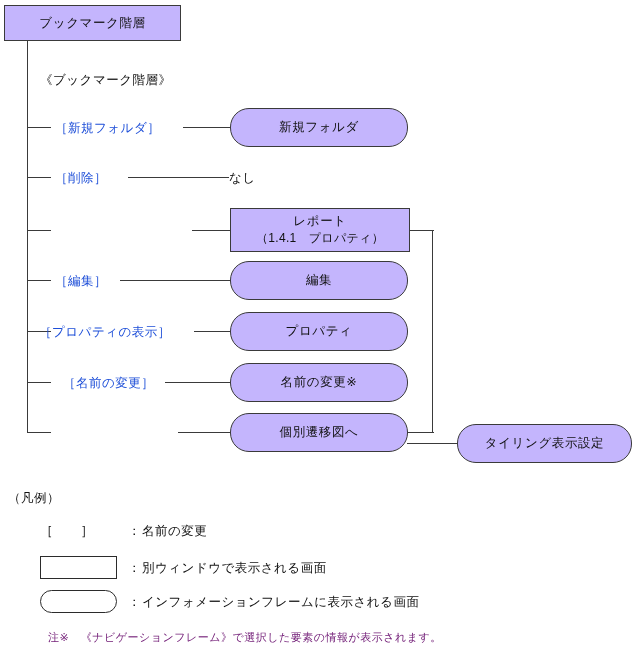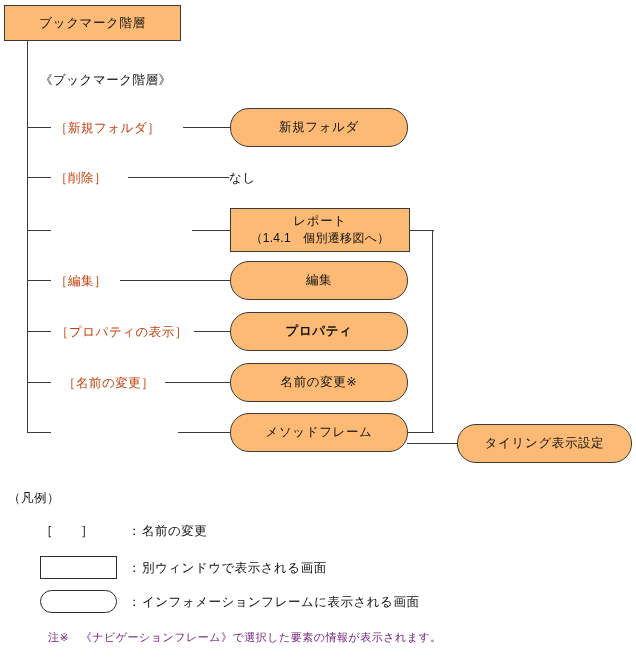--- a/index.html
+++ b/index.html
@@ -22,37 +22,37 @@
     height: 657px;
   }
   .node {
     position: absolute;
     box-sizing: border-box;
     display: flex;
     flex-direction: column;
     align-items: center;
     justify-content: center;
     text-align: center;
-    background: #fdba74;
+    background: #c4b5fd;
     border: 1.4px solid #3a3a3a;
     font-size: 12.5px;
     line-height: 1.35;
     letter-spacing: 0.6px;
     color: #111;
     z-index: 3;
   }
   .node.rect { border-radius: 0; }
   .node.round { border-radius: 19px; }
 
   .label {
     position: absolute;
     font-size: 12.5px;
     letter-spacing: 0.5px;
     white-space: nowrap;
-    color: #c2410c;
+    color: #1d4ed8;
     z-index: 3;
   }
   .plain-text {
     position: absolute;
     font-size: 12.5px;
     letter-spacing: 0.5px;
     white-space: nowrap;
     color: #111;
     z-index: 3;
   }
@@ -121,48 +121,48 @@
 
   <div class="ln h" style="left:27px; top:177px; width:24px;"></div>
   <div class="label" style="left:55px; top:170px;">［削除］</div>
   <div class="ln h" style="left:128px; top:177px; width:101px;"></div>
   <div class="plain-text" style="left:229px; top:170px;">なし</div>
 
   <div class="ln h" style="left:27px; top:230px; width:24px;"></div>
   <div class="ln h" style="left:192px; top:230px; width:38px;"></div>
   <div class="node rect" style="left:230px; top:208px; width:180px; height:44px;">
     <span>レポート</span>
-    <span class="report-sub">（1.4.1　個別遷移図へ）</span>
+    <span class="report-sub">（1.4.1　プロパティ）</span>
   </div>
 
   <div class="ln h" style="left:27px; top:280px; width:24px;"></div>
   <div class="label" style="left:55px; top:273px;">［編集］</div>
   <div class="ln h" style="left:120px; top:280px; width:110px;"></div>
   <div class="node round" style="left:230px; top:261px; width:178px; height:39px;justify-content:center;">
     <span>編集</span>
   </div>
 
   <div class="ln h" style="left:27px; top:331px; width:24px;"></div>
-  <div class="label" style="left:56px; top:324px;">［プロパティの表示］</div>
+  <div class="label" style="left:39px; top:324px;">［プロパティの表示］</div>
   <div class="ln h" style="left:194px; top:331px; width:36px;"></div>
-  <div class="node round" style="left:230px; top:312px; width:178px; height:39px;font-weight:bold;">
+  <div class="node round" style="left:230px; top:312px; width:178px; height:39px;">
     <span>プロパティ</span>
   </div>
 
   <div class="ln h" style="left:27px; top:382px; width:24px;"></div>
   <div class="label" style="left:63px; top:375px;">［名前の変更］</div>
   <div class="ln h" style="left:165px; top:382px; width:65px;"></div>
   <div class="node round" style="left:230px; top:363px; width:178px; height:39px;">
     <span>名前の変更※</span>
   </div>
 
   <div class="ln h" style="left:27px; top:432px; width:24px;"></div>
   <div class="ln h" style="left:178px; top:432px; width:52px;"></div>
   <div class="node round" style="left:230px; top:413px; width:178px; height:39px;">
-    <span>メソッドフレーム</span>
+    <span>個別遷移図へ</span>
   </div>
 
   <div class="ln h" style="left:409px; top:230px; width:25px;"></div>
   <div class="ln v" style="left:432px; top:230px; height:203px;"></div>
   <div class="ln h" style="left:407px; top:432px; width:27px;"></div>
 
   <div class="ln h" style="left:407px; top:443px; width:52px;"></div>
   <div class="node round" style="left:457px; top:424px; width:175px; height:39px;">
     <span>タイリング表示設定</span>
   </div>

